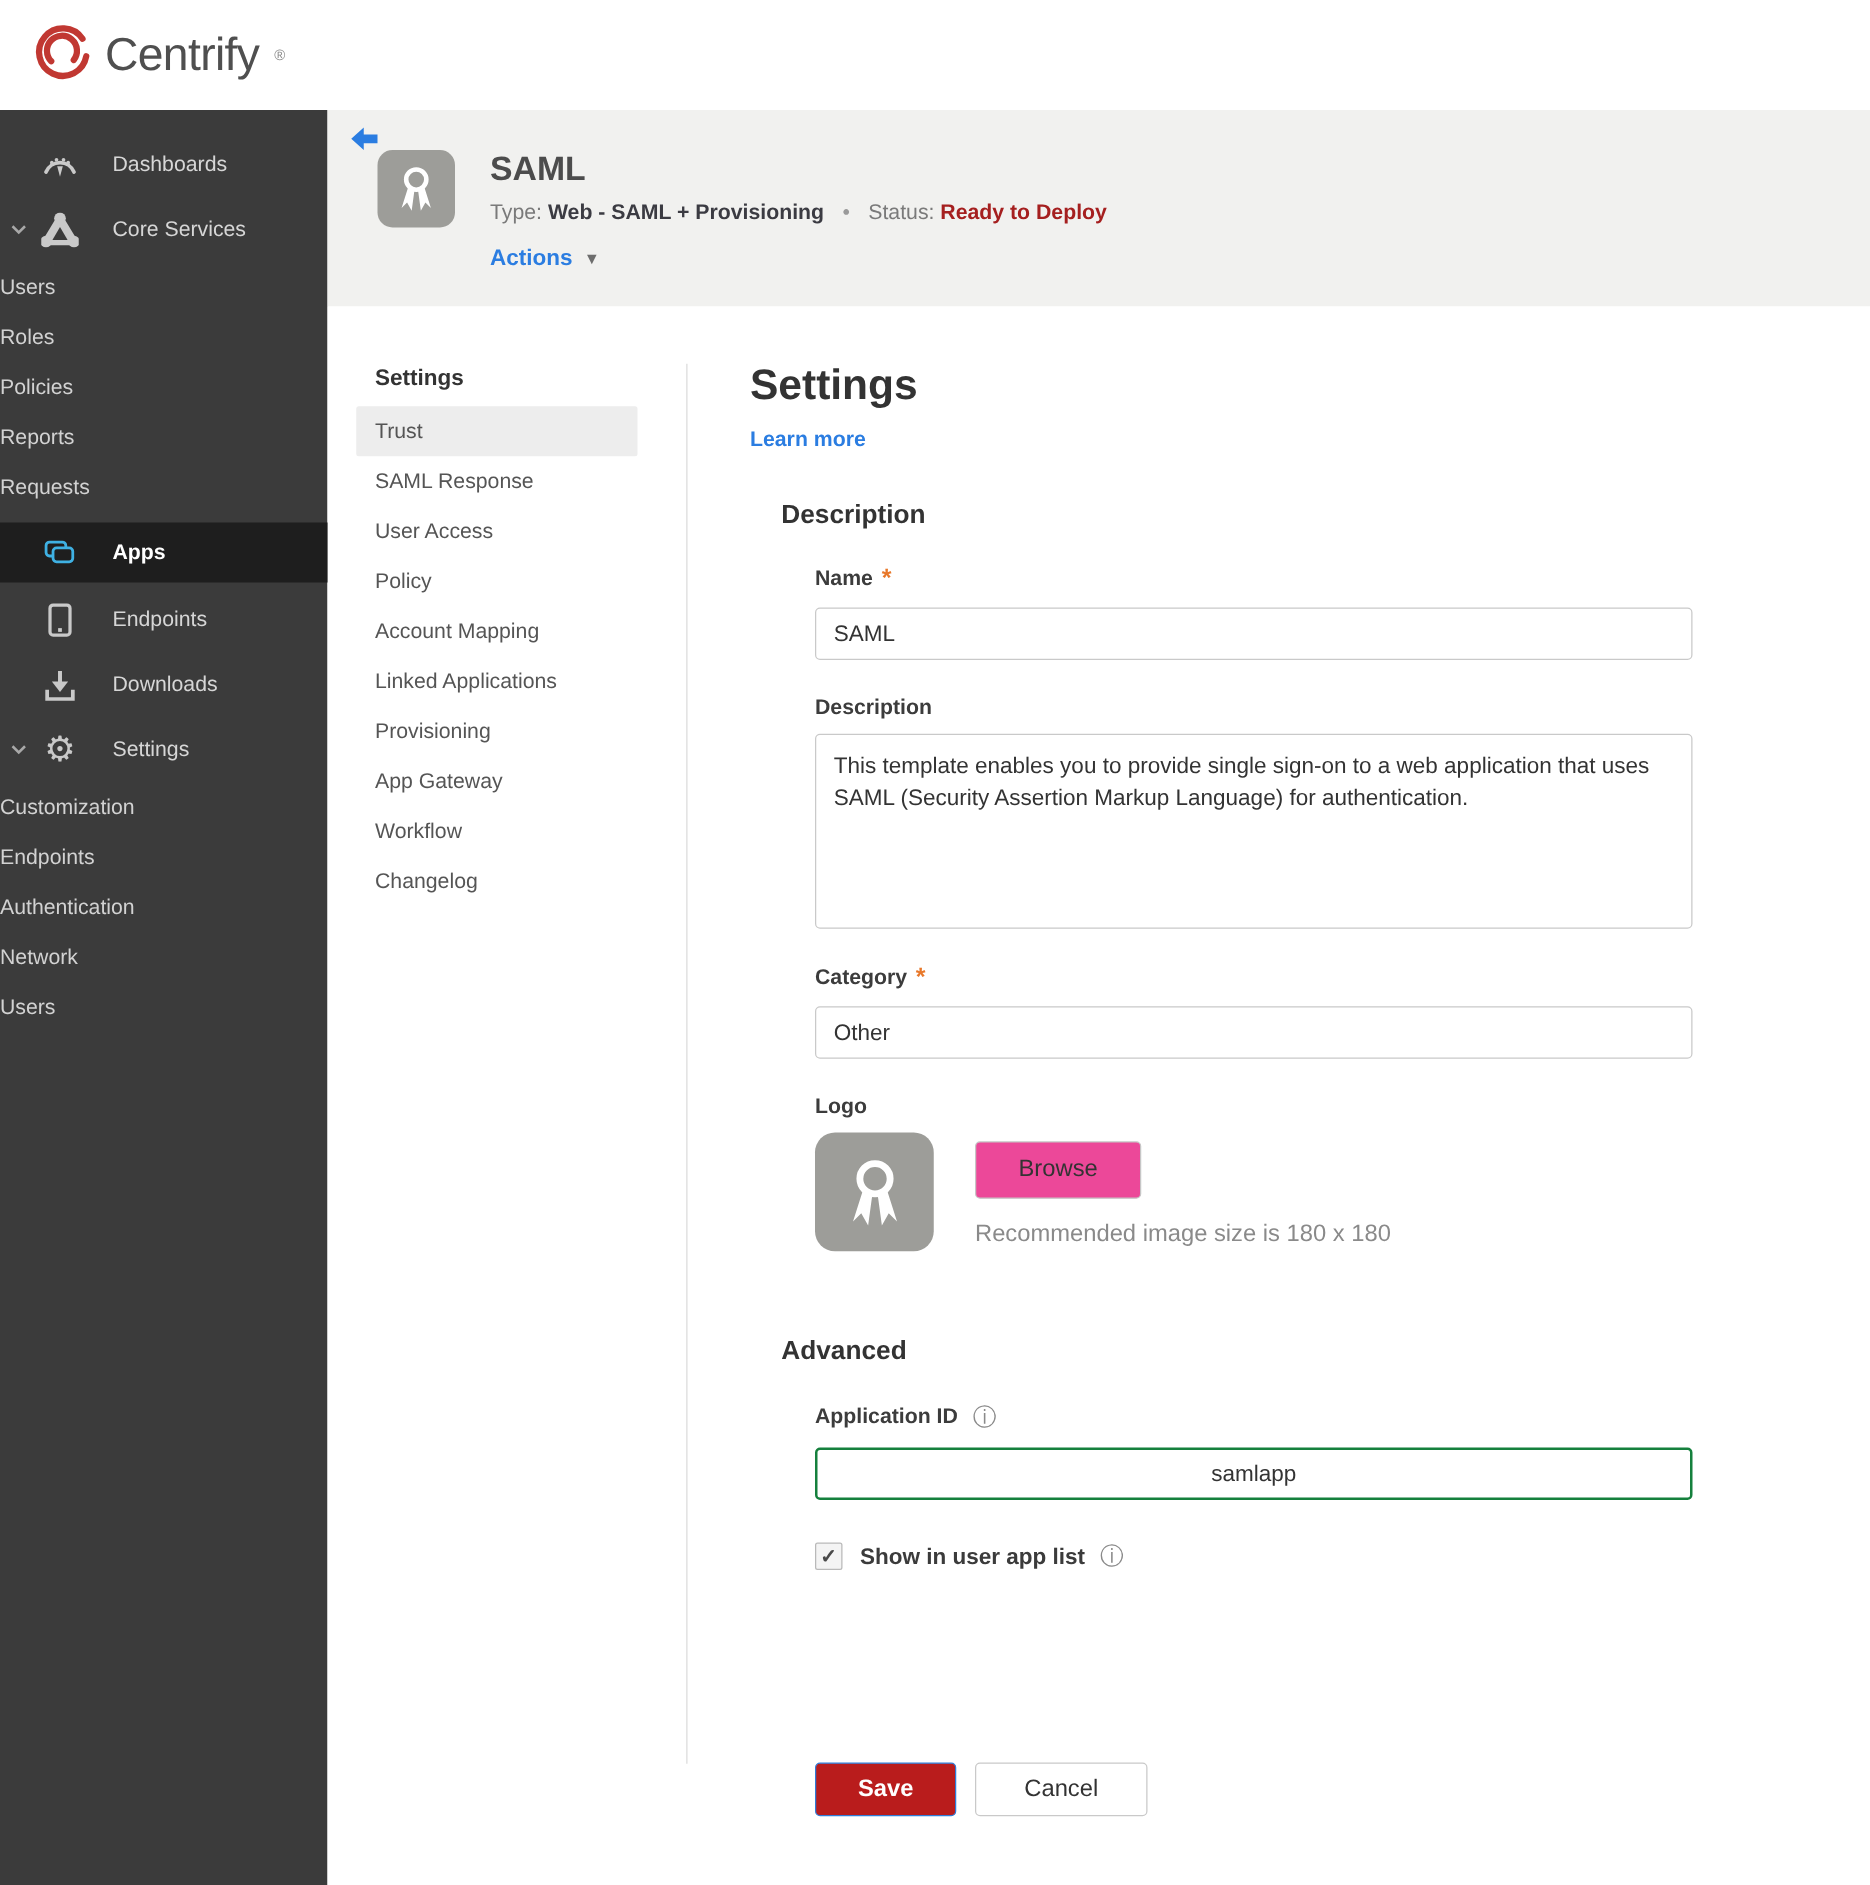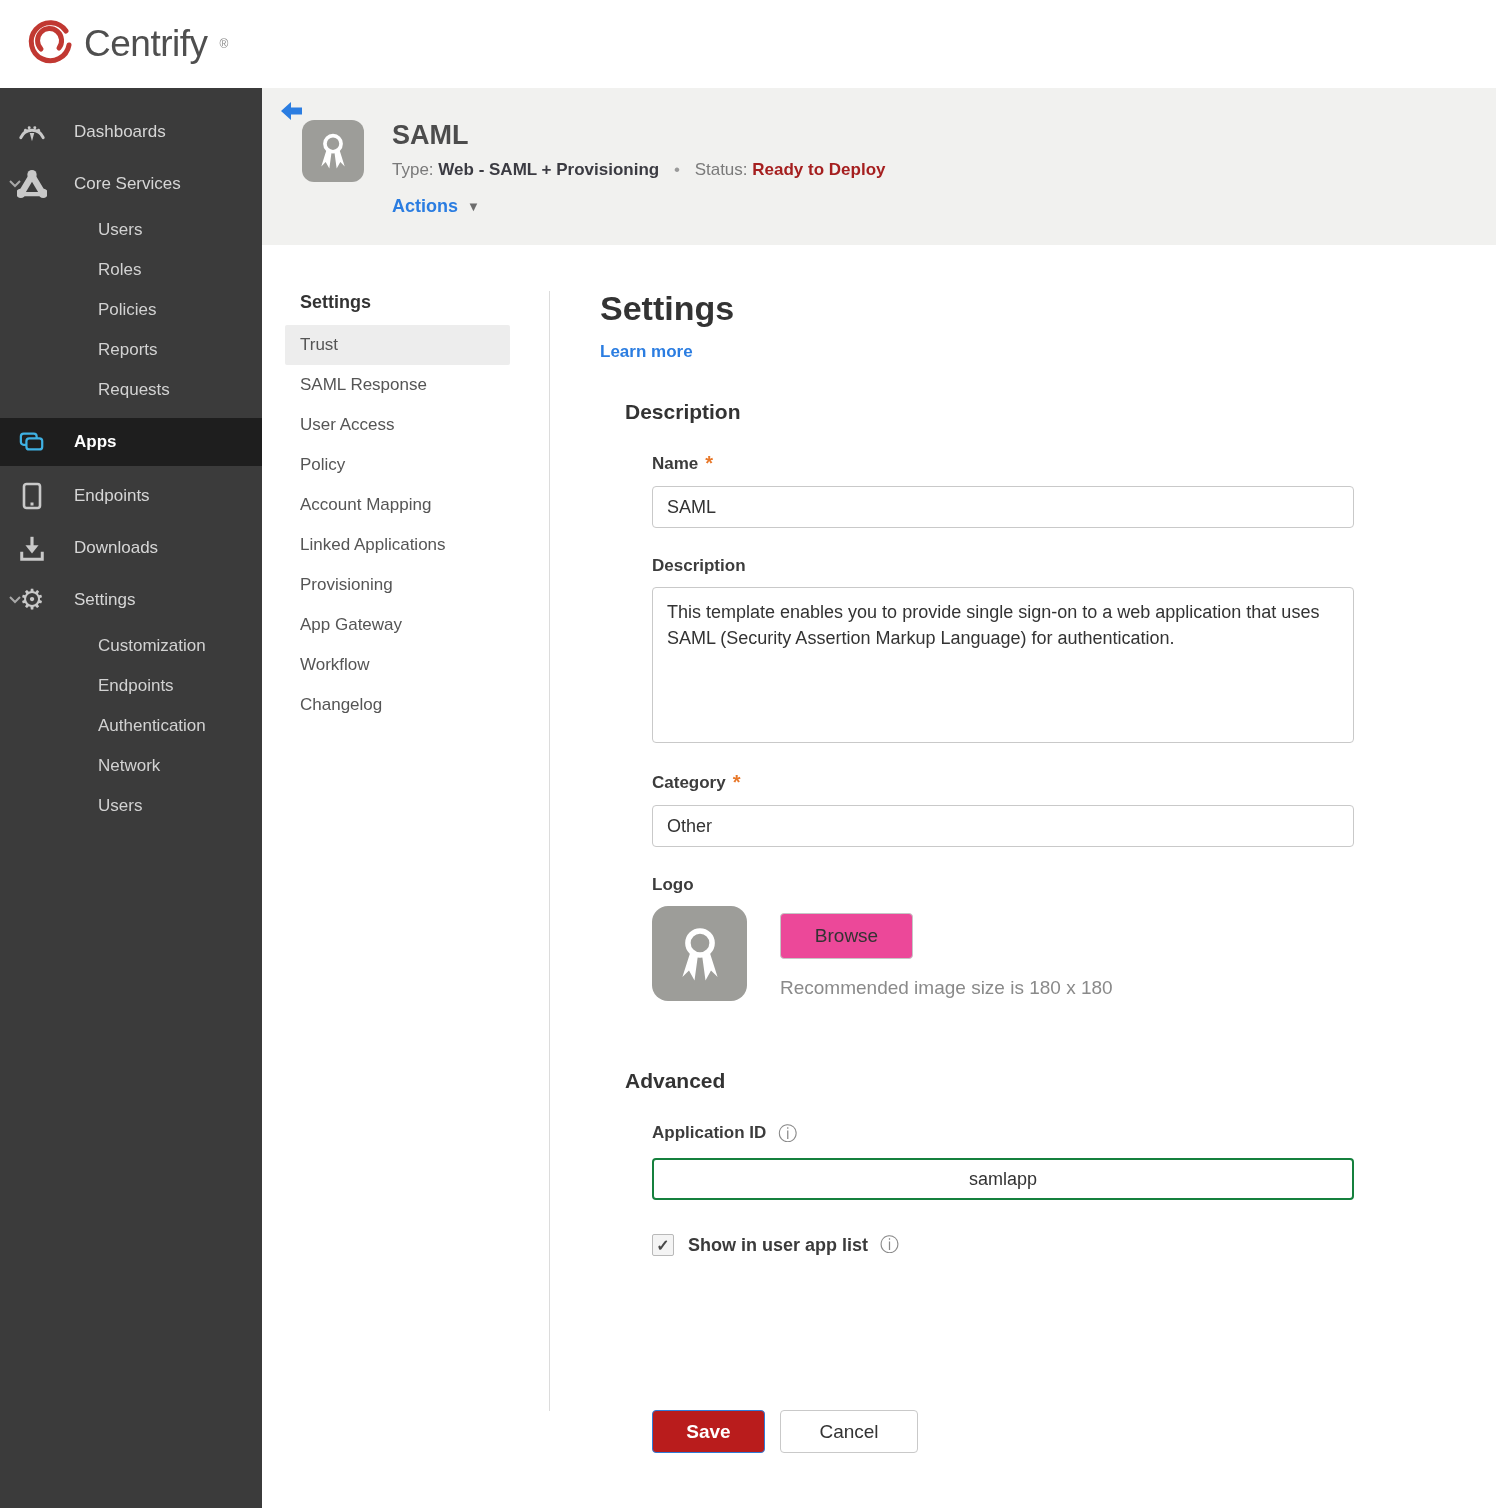--- a/index.html
+++ b/index.html
@@ -10,25 +10,25 @@
   .topbar { height:88px; flex:0 0 88px; background:#fff; display:flex; align-items:center; padding-left:26px; }
   .brand { display:flex; align-items:center; gap:10px; }
   .brand-text { font-size:37px; color:#4f4f4f; letter-spacing:-0.5px; }
   .brand-reg { font-size:12px; color:#8a8a8a; vertical-align:super; margin-left:2px; }
 
   
   .body-row { flex:1; display:flex; min-height:0; }
 
   
   .sidebar { width:262px; flex:0 0 262px; background:#3b3b3b; color:#d6d6d6; padding-top:18px; font-size:17px; }
-  .nav-item { display:flex; align-items:center; height:52px; padding-left:16px; position:relative; cursor:pointer; }
+  .nav-item { display:flex; align-items:center; height:52px; padding-left:32px; position:relative; cursor:pointer; }
   .nav-item .nav-icon { width:32px; display:flex; justify-content:center; align-items:center; margin-right:26px; }
   .nav-item .chev { position:absolute; left:8px; top:50%; transform:translateY(-50%); }
   .nav-sub { list-style:none; }
-  .nav-sub li { height:40px; line-height:40px; padding-left:98px; color:#d2d2d2; cursor:pointer; }
+  .nav-sub li { height:40px; line-height:40px; color:#d2d2d2; cursor:pointer; }
   .nav-item.active { background:#1e1e1e; color:#fff; font-weight:bold; height:48px; margin:8px 0 4px 0; }
   .gear-glyph { font-size:28px; color:#c9c9c9; line-height:1; }
 
   
   .main { flex:1; display:flex; flex-direction:column; min-width:0; }
   .page-header { height:157px; flex:0 0 157px; background:#f1f1ef; position:relative; }
   .back-btn { position:absolute; top:13px; left:18px; cursor:pointer; }
   .header-content { display:flex; padding:32px 0 0 40px; }
   .app-logo-sm { width:62px; height:62px; border-radius:12px; background:#9d9d99; display:flex; align-items:center; justify-content:center; flex:0 0 62px; }
   .header-text { margin-left:28px; }

